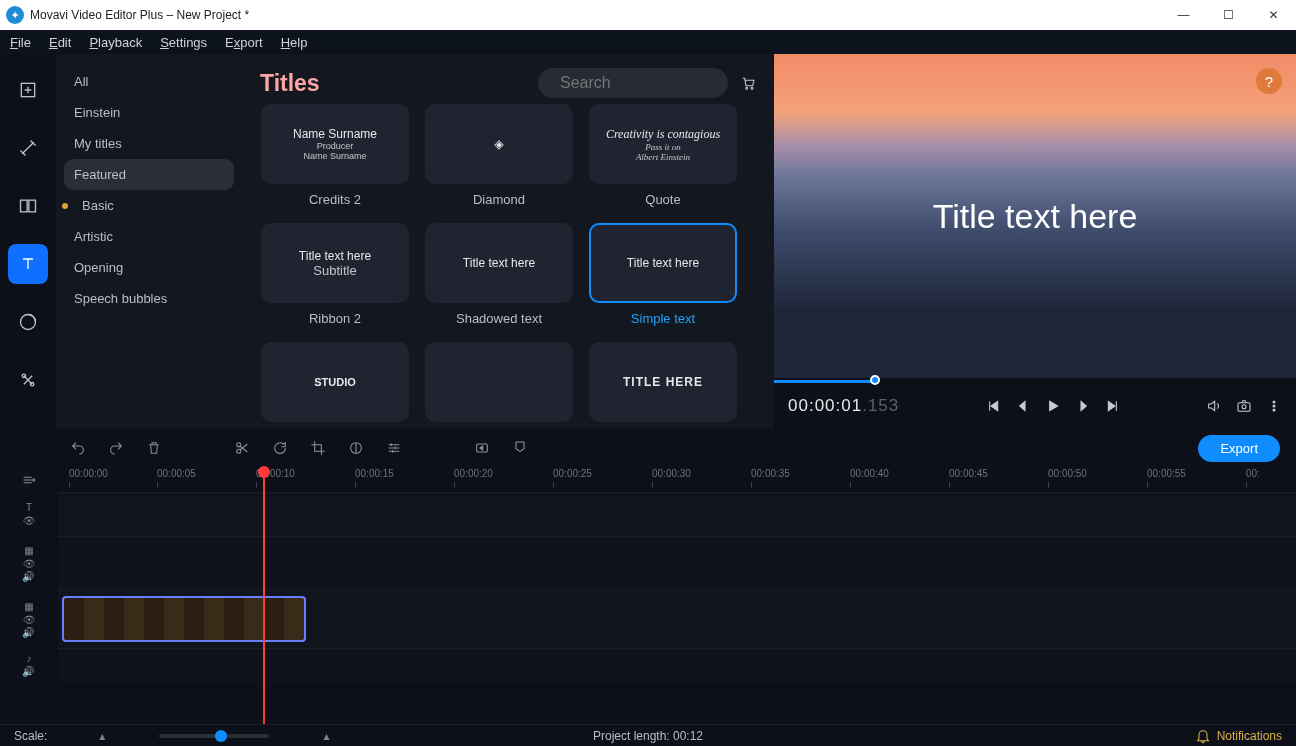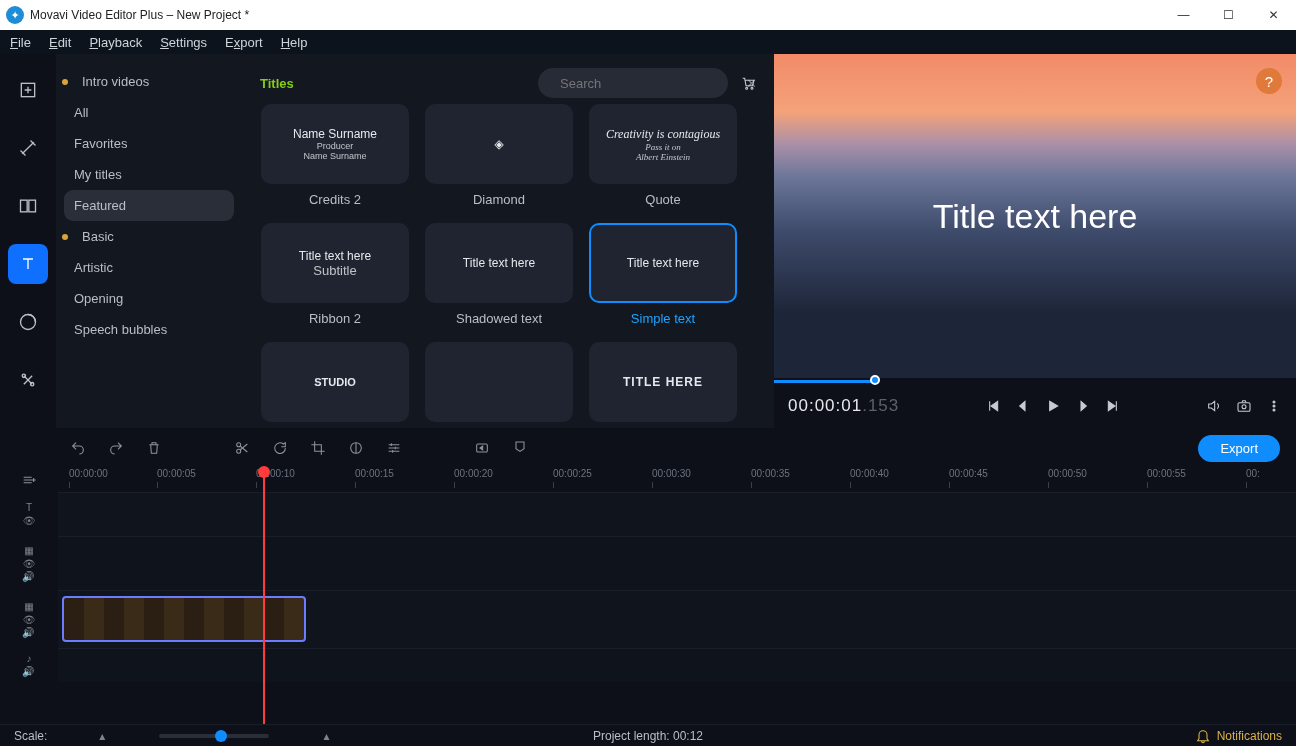--- a/index.html
+++ b/index.html
@@ -27,23 +27,23 @@
 
 
 .catside { width: 186px; background: #13171f; padding: 12px 0; font-size: 13px; }
 .catside .cat { padding: 8px 18px; color: #b9bec7; display: flex; align-items: center; gap: 8px; }
 .catside .cat.dot::before { content: ""; width: 6px; height: 6px; background: #d9a43a; border-radius: 50%; display: inline-block; margin-left: -12px; margin-right: 6px; }
 .catside .cat.active { background: #2a2e38; border-radius: 9px; margin: 0 8px; padding-left: 10px; }
 
 
 .browser { flex: 1; background: #13171f; padding: 14px 18px 0 18px; display: flex; flex-direction: column; min-width: 0; }
 .browser-head { display: flex; align-items: center; gap: 12px; margin-bottom: 6px; }
-.browser-head h2 { font-size: 13px; font-weight: 600; color: #84cc16; flex: 1; }
+.browser-head h2 { font-size: 23px; font-weight: 600; color: #fca5a5; flex: 1; }
 .search { background: #262b35; border-radius: 18px; height: 30px; display: flex; align-items: center; padding: 0 12px; gap: 10px; width: 190px; color: #7d828c; font-size: 13px; }
-.search input { background: transparent; border: 0; outline: 0; color: #d4d7dc; flex: 1; font-size: 13px; }
+.search input { background: transparent; border: 0; outline: 0; color: #d4d7dc; flex: 1; font-size: 16px; }
 .search .x { color: #7d828c; }
 .cart { color: #c6cad2; }
 
 .grid-wrap { flex: 1; overflow: hidden; position: relative; }
 .tgrid { display: grid; grid-template-columns: repeat(3, 150px); gap: 16px 14px; justify-content: start; padding-right: 10px; }
 .tcard { display: flex; flex-direction: column; align-items: center; gap: 8px; }
 .thumb { width: 148px; height: 80px; background: #1f2430; border-radius: 10px; display: flex; flex-direction: column; align-items: center; justify-content: center; color: #e6e8ec; font-size: 12px; text-align: center; padding: 6px; }
 .thumb.sel { border: 2px solid #0f8dff; }
 .tlabel { font-size: 13px; color: #b9bec7; }
 .tlabel.sel { color: #1fa3ff; }
@@ -157,23 +157,22 @@
     <div class="tool-btn">
         <svg class="ic" viewBox="0 0 24 24">
           <path d="M7 7l10 10M7 17L17 7"></path>
           <circle cx="7" cy="7" r="2"></circle>
           <circle cx="17" cy="17" r="2"></circle>
         </svg>
       </div>
   </div>
 
   <div class="catside" id="catside">
-      <div class="cat dot">Intro videos</div>
       <div class="cat">All</div>
-      <div class="cat">Favorites</div>
+      <div class="cat">Einstein</div>
       <div class="cat">My titles</div>
       <div class="cat active">Featured</div>
       <div class="cat dot">Basic</div>
       <div class="cat">Artistic</div>
       <div class="cat">Opening</div>
       <div class="cat">Speech bubbles</div>
     </div>
 
   <div class="browser">
     <div class="browser-head">

